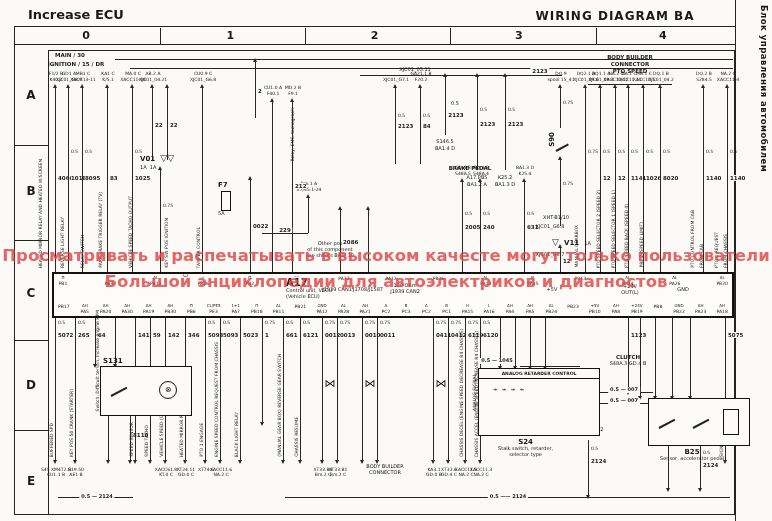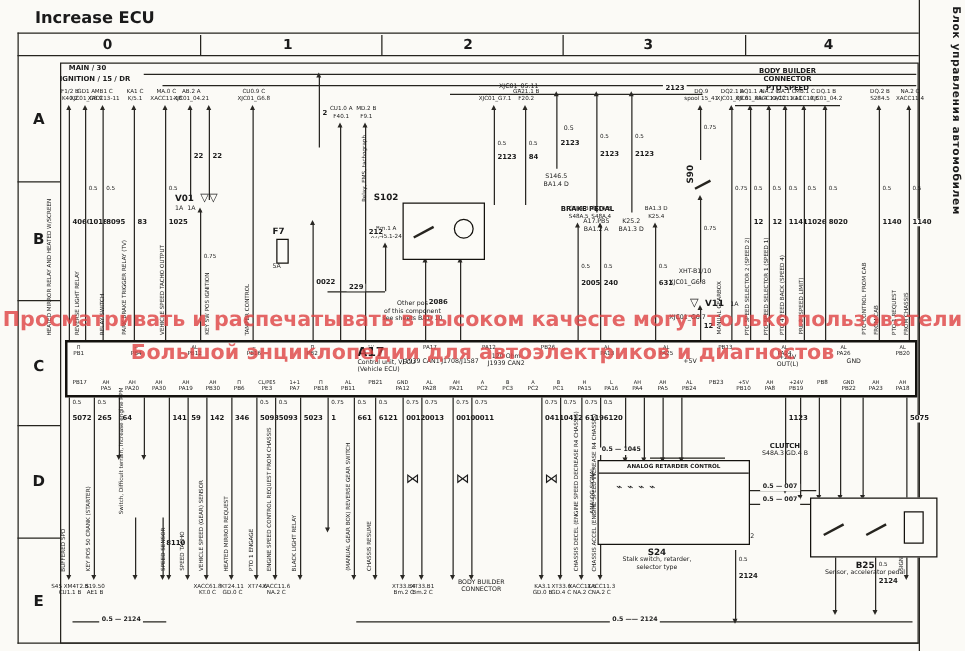--- a/index.html
+++ b/index.html
@@ -54,20 +54,21 @@
   
   .wm{left:0;top:243px;width:772px;text-align:center;color:rgba(222,70,70,.82);
       font-size:16.5px;font-weight:bold;line-height:26px;z-index:20;pointer-events:none;}
 </style>
 </head>
 <body>
 
 <div class="page">
 
   <div class="abs title-left">Increase ECU</div>
+  <div class="abs title-right">WIRING DIAGRAM  BA</div>
 
   <div class="abs colruler">
     <div class="colcell">0</div>
     <div class="colcell">1</div>
     <div class="colcell">2</div>
     <div class="colcell">3</div>
     <div class="colcell">4</div>
   </div>
 
   <div class="abs rowletter" style="top:88px">A</div>
@@ -649,35 +650,35 @@
     <span class="diode">▽▽</span>
     <div class="clab"><span>1A</span>&nbsp;&nbsp;<span>1A</span></div>
   </div>
 
   <div class="abs" style="left:218px;top:172px;z-index:6">
     <span class="cid">F7</span>
     <div class="fuse" style="margin-left:3px"></div>
     <div class="clab">5A</div>
   </div>
 
-  <div class="abs comp" style="left:322px;top:162px;width:64px;height:44px">
-    <span class="cid abs" style="left:-24px;top:-9px">S102</span>
-    <div class="sw abs" style="left:8px;top:26px"></div>
-    <div class="abs" style="right:8px;top:12px;width:14px;height:14px;border:1.2px solid #14120e;border-radius:50%"></div>
-  </div>
 
   <div class="abs" style="left:548px;top:132px;z-index:6;writing-mode:vertical-rl;transform:rotate(180deg);font-size:7px;font-weight:bold">S90</div>
   <div class="sw abs" style="left:556px;top:150px;width:14px;z-index:6"></div>
 
   <div class="abs" style="left:552px;top:230px;z-index:6">
     <span class="diode">▽</span>
     <span class="cid">V11</span>
     <span class="clab">1A</span>
   </div>
 
+  <div class="abs comp" style="left:100px;top:366px;width:90px;height:48px">
+    <span class="cid abs" style="left:2px;top:-10px">S131</span>
+    <div class="sw abs" style="left:10px;top:28px"></div>
+    <div class="abs" style="right:14px;top:14px;width:16px;height:16px;border:1.2px solid #14120e;border-radius:50%;text-align:center;font-size:8px;line-height:15px">⊗</div>
+  </div>
   <div class="abs cvert" style="left:95px;bottom:110px">Switch, Difficult terrain, Increase engine RPM</div>
 
   <div class="abs comp" style="left:478px;top:368px;width:120px;height:66px">
     <div style="border-bottom:1.2px solid #14120e;font-size:4.5px;font-weight:bold;text-align:center;padding:2px 0">ANALOG RETARDER CONTROL</div>
     <div style="font-size:8px;letter-spacing:4px;padding:6px 0 0 14px">⌁⌁⌁⌁</div>
   </div>
   <div class="abs" style="left:498px;top:438px;text-align:center;z-index:6">
     <div class="cid">S24</div>
     <div class="clab">Stalk switch, retarder,</div>
     <div class="clab">selector type</div>

